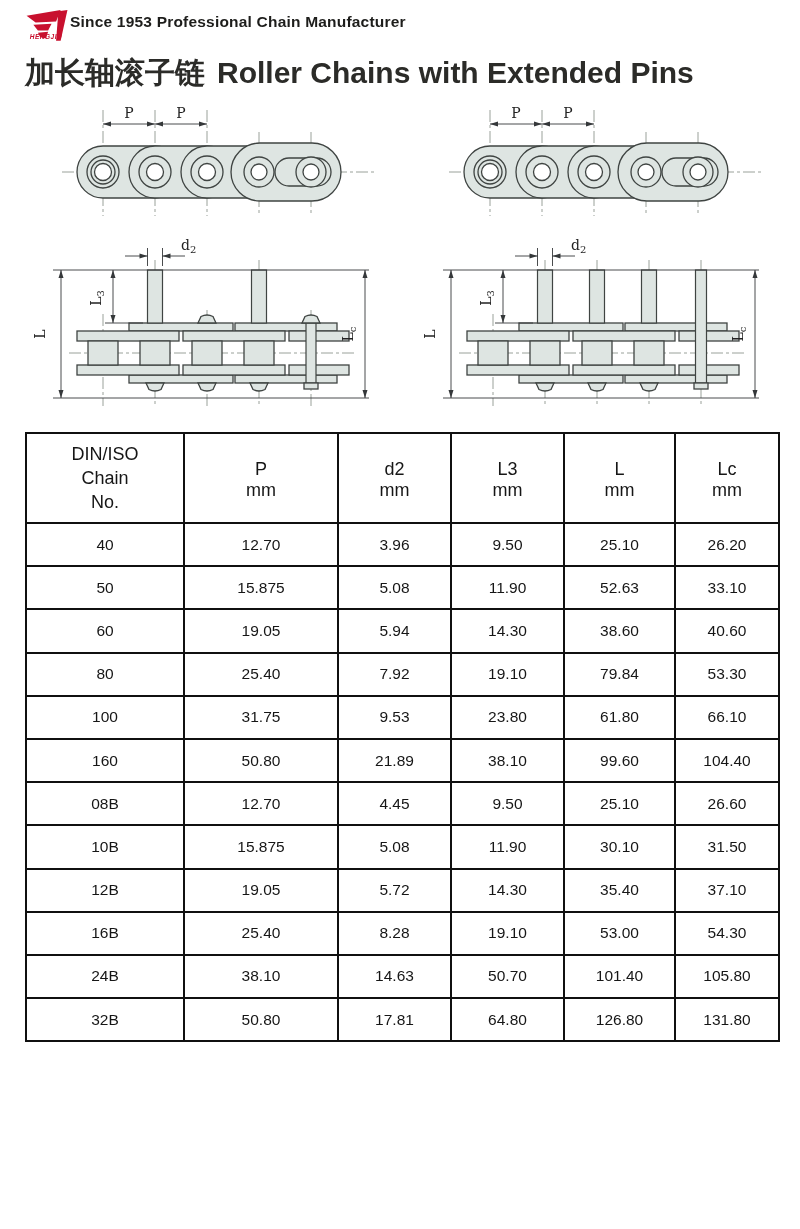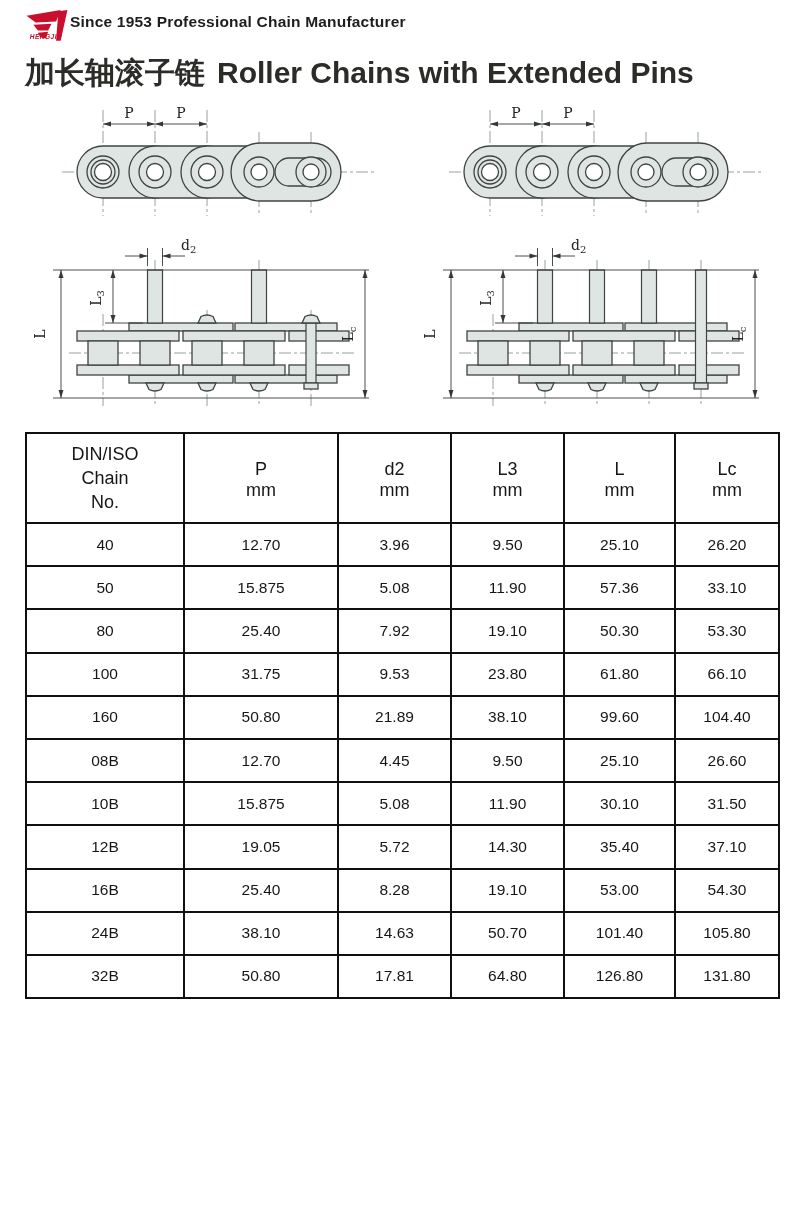--- a/index.html
+++ b/index.html
@@ -306,29 +306,37 @@
         <td>3.96</td>
         <td>9.50</td>
         <td>25.10</td>
         <td>26.20</td>
       </tr>
       <tr>
         <td>50</td>
         <td>15.875</td>
         <td>5.08</td>
         <td>11.90</td>
-        <td>57.36</td>
+        <td>52.63</td>
         <td>33.10</td>
+      </tr>
+      <tr>
+        <td>60</td>
+        <td>19.05</td>
+        <td>5.94</td>
+        <td>14.30</td>
+        <td>38.60</td>
+        <td>40.60</td>
       </tr>
       <tr>
         <td>80</td>
         <td>25.40</td>
         <td>7.92</td>
         <td>19.10</td>
-        <td>50.30</td>
+        <td>79.84</td>
         <td>53.30</td>
       </tr>
       <tr>
         <td>100</td>
         <td>31.75</td>
         <td>9.53</td>
         <td>23.80</td>
         <td>61.80</td>
         <td>66.10</td>
       </tr>

